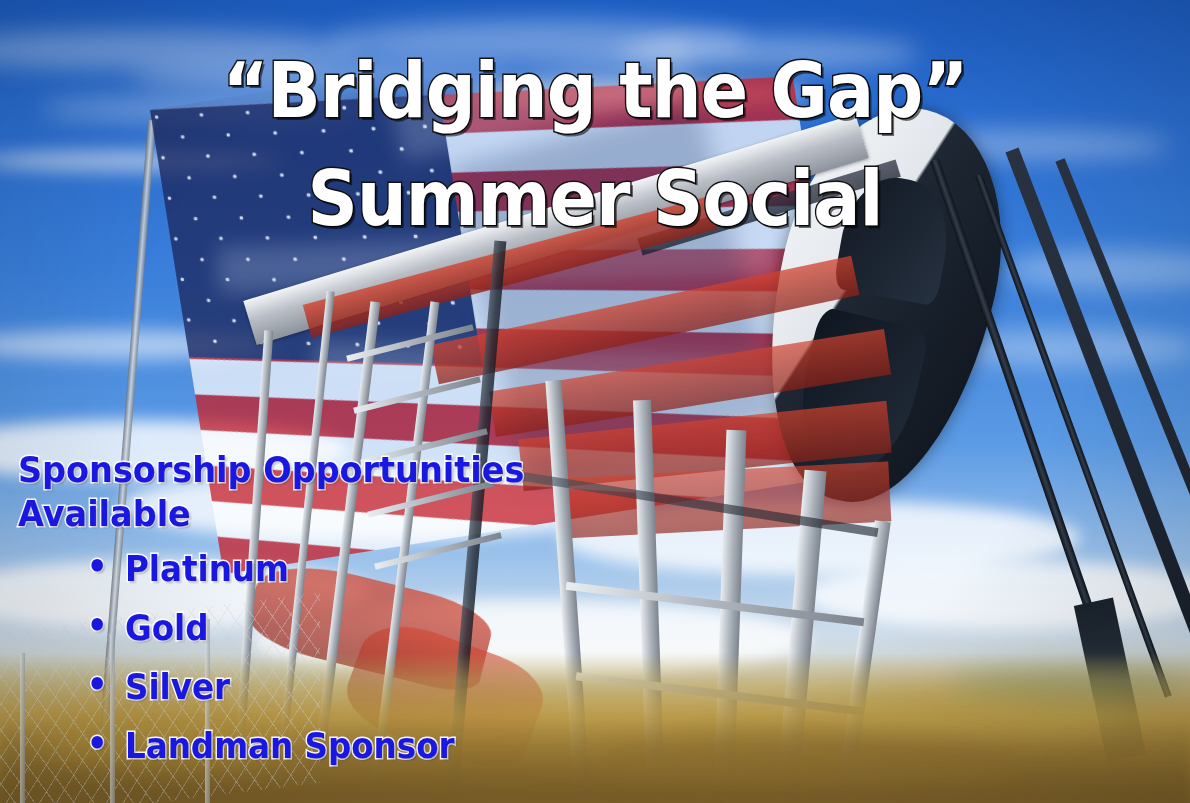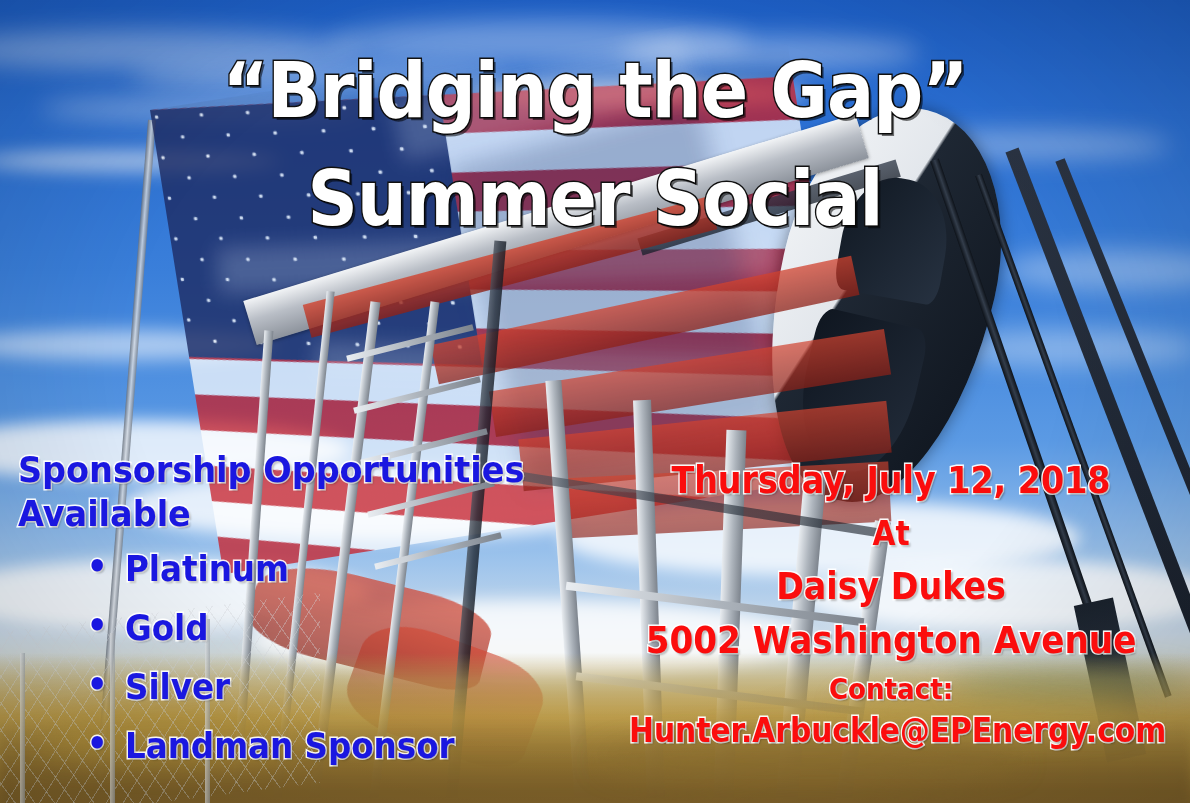--- a/index.html
+++ b/index.html
@@ -377,22 +377,14 @@
     <li class="blue-text">
       <span class="bullet">•</span>
       <span>Silver</span>
     </li>
     <li class="blue-text">
       <span class="bullet">•</span>
       <span>Landman Sponsor</span>
     </li>
   </ul>
 
-  <div id="event-block">
-    <div id="event-date" class="red-text">Thursday, July 12, 2018</div>
-    <div id="event-at" class="red-text">At</div>
-    <div id="event-venue" class="red-text">Daisy Dukes</div>
-    <div id="event-address" class="red-text">5002 Washington Avenue</div>
-    <div id="contact-label" class="red-text">Contact:</div>
-    <div id="contact-email" class="red-text">Hunter.Arbuckle@EPEnergy.com</div>
-  </div>
 
 </div>
 
 </body></html>

